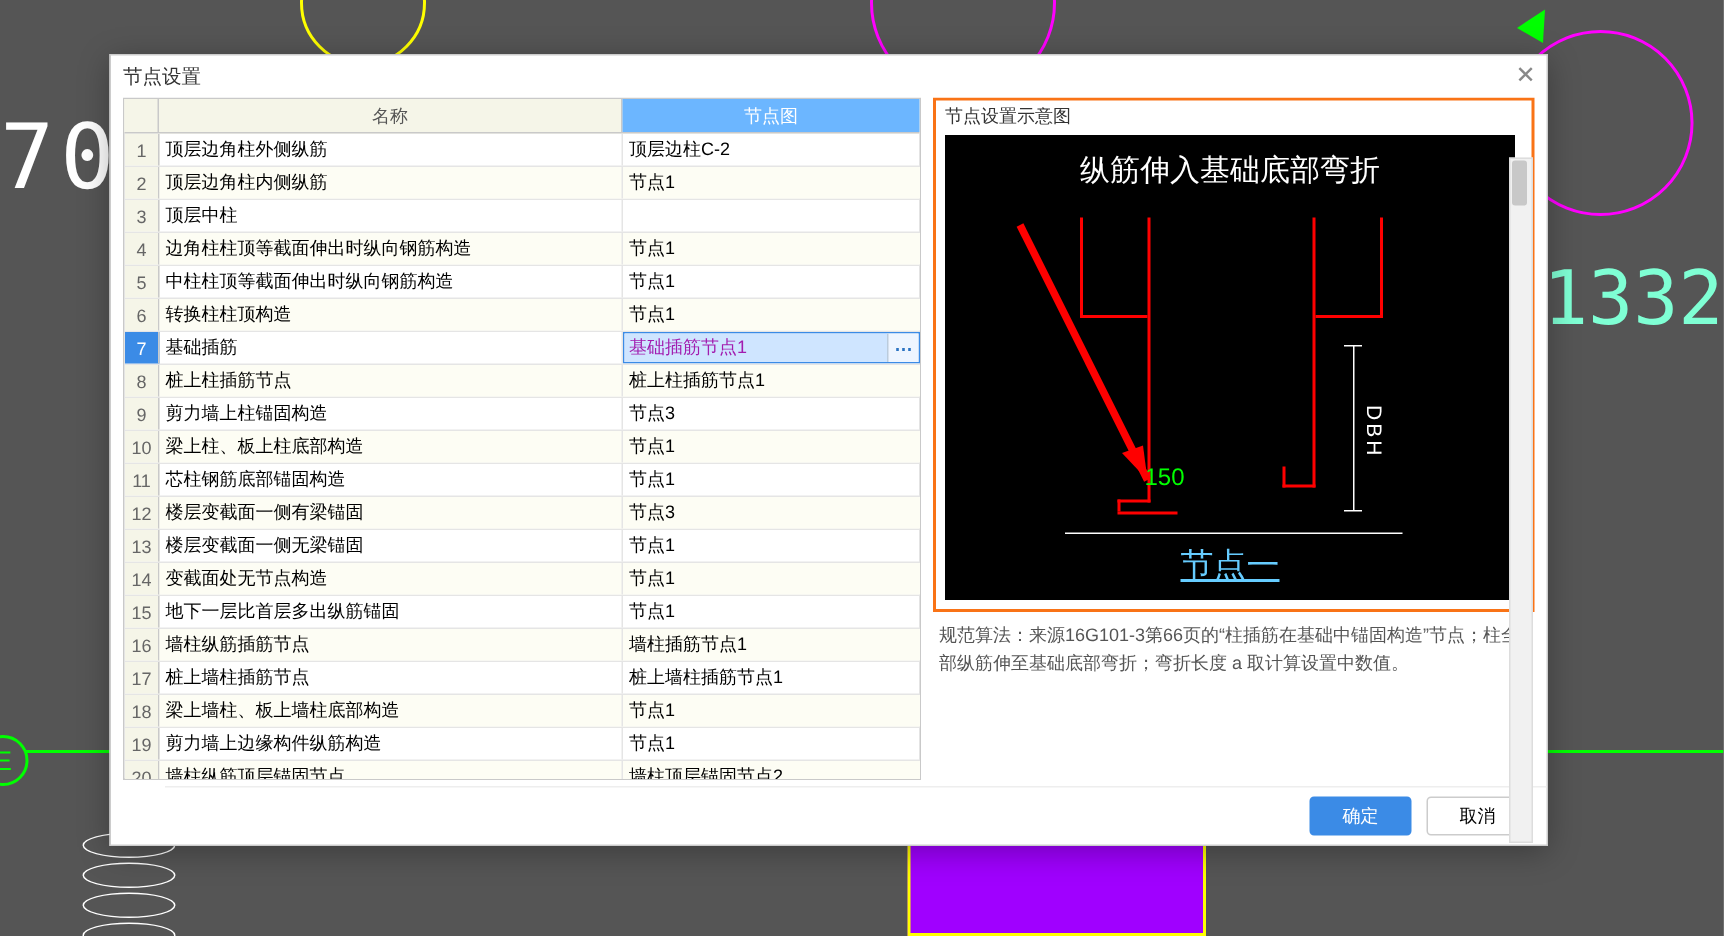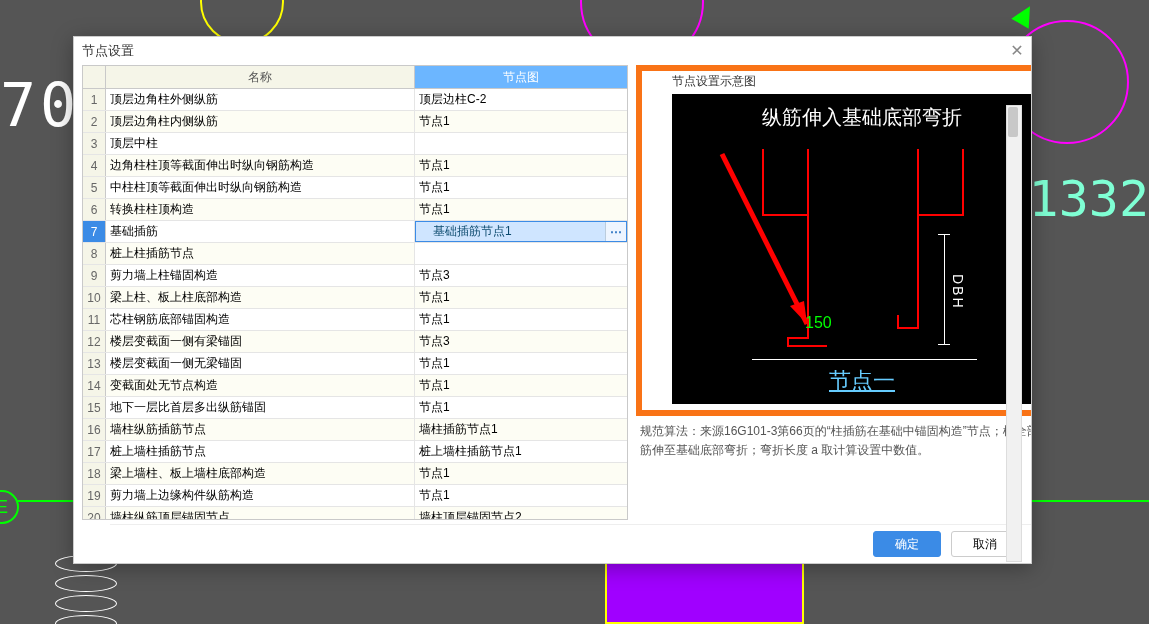--- a/index.html
+++ b/index.html
@@ -215,24 +215,24 @@
     flex: 1;
     height: 19px;
     border: 1px solid #3b8be6;
     display: flex;
     align-items: stretch;
     background: #fff;
   }
   .cell-editor .inp {
     flex: 1;
     background: #cfe5ff;
-    color: #0c4a6e;
+    color: #a21caf;
     border: none;
     outline: none;
-    padding: 0 17px;
+    padding: 0 3px;
     font-size: 12px;
   }
   .cell-editor .more {
     width: 20px;
     border-left: 1px solid #bcd;
     display: flex;
     align-items: center;
     justify-content: center;
     color: #2b73c2;
     background: #eef5ff;
@@ -240,23 +240,22 @@
     font-weight: bold;
   }
 
   
   .right-pane {
     flex: 1;
     display: flex;
     flex-direction: column;
   }
   .preview-group {
-    border: 6px solid #f97316;
+    border: 2px solid #f97316;
     flex: 0 0 auto;
-    padding-left: 24px;
   }
   .preview-title {
     padding: 2px 6px;
     color: #333;
     font-size: 12px;
   }
   .preview-black {
     margin: 2px 6px 6px 6px;
     background: #000;
     position: relative;
@@ -430,20 +429,21 @@
             <div class="tc-node">
               <div class="cell-editor">
                 <input class="inp" value="基础插筋节点1" style="">
                 <div class="more">⋯</div>
               </div>
             </div>
           </div>
           <div class="trow">
             <div class="rownum">8</div>
             <div class="tc-name">桩上柱插筋节点</div>
+            <div class="tc-node">桩上柱插筋节点1</div>
           </div>
           <div class="trow">
             <div class="rownum">9</div>
             <div class="tc-name">剪力墙上柱锚固构造</div>
             <div class="tc-node">节点3</div>
           </div>
           <div class="trow">
             <div class="rownum">10</div>
             <div class="tc-name">梁上柱、板上柱底部构造</div>
             <div class="tc-node">节点1</div>

